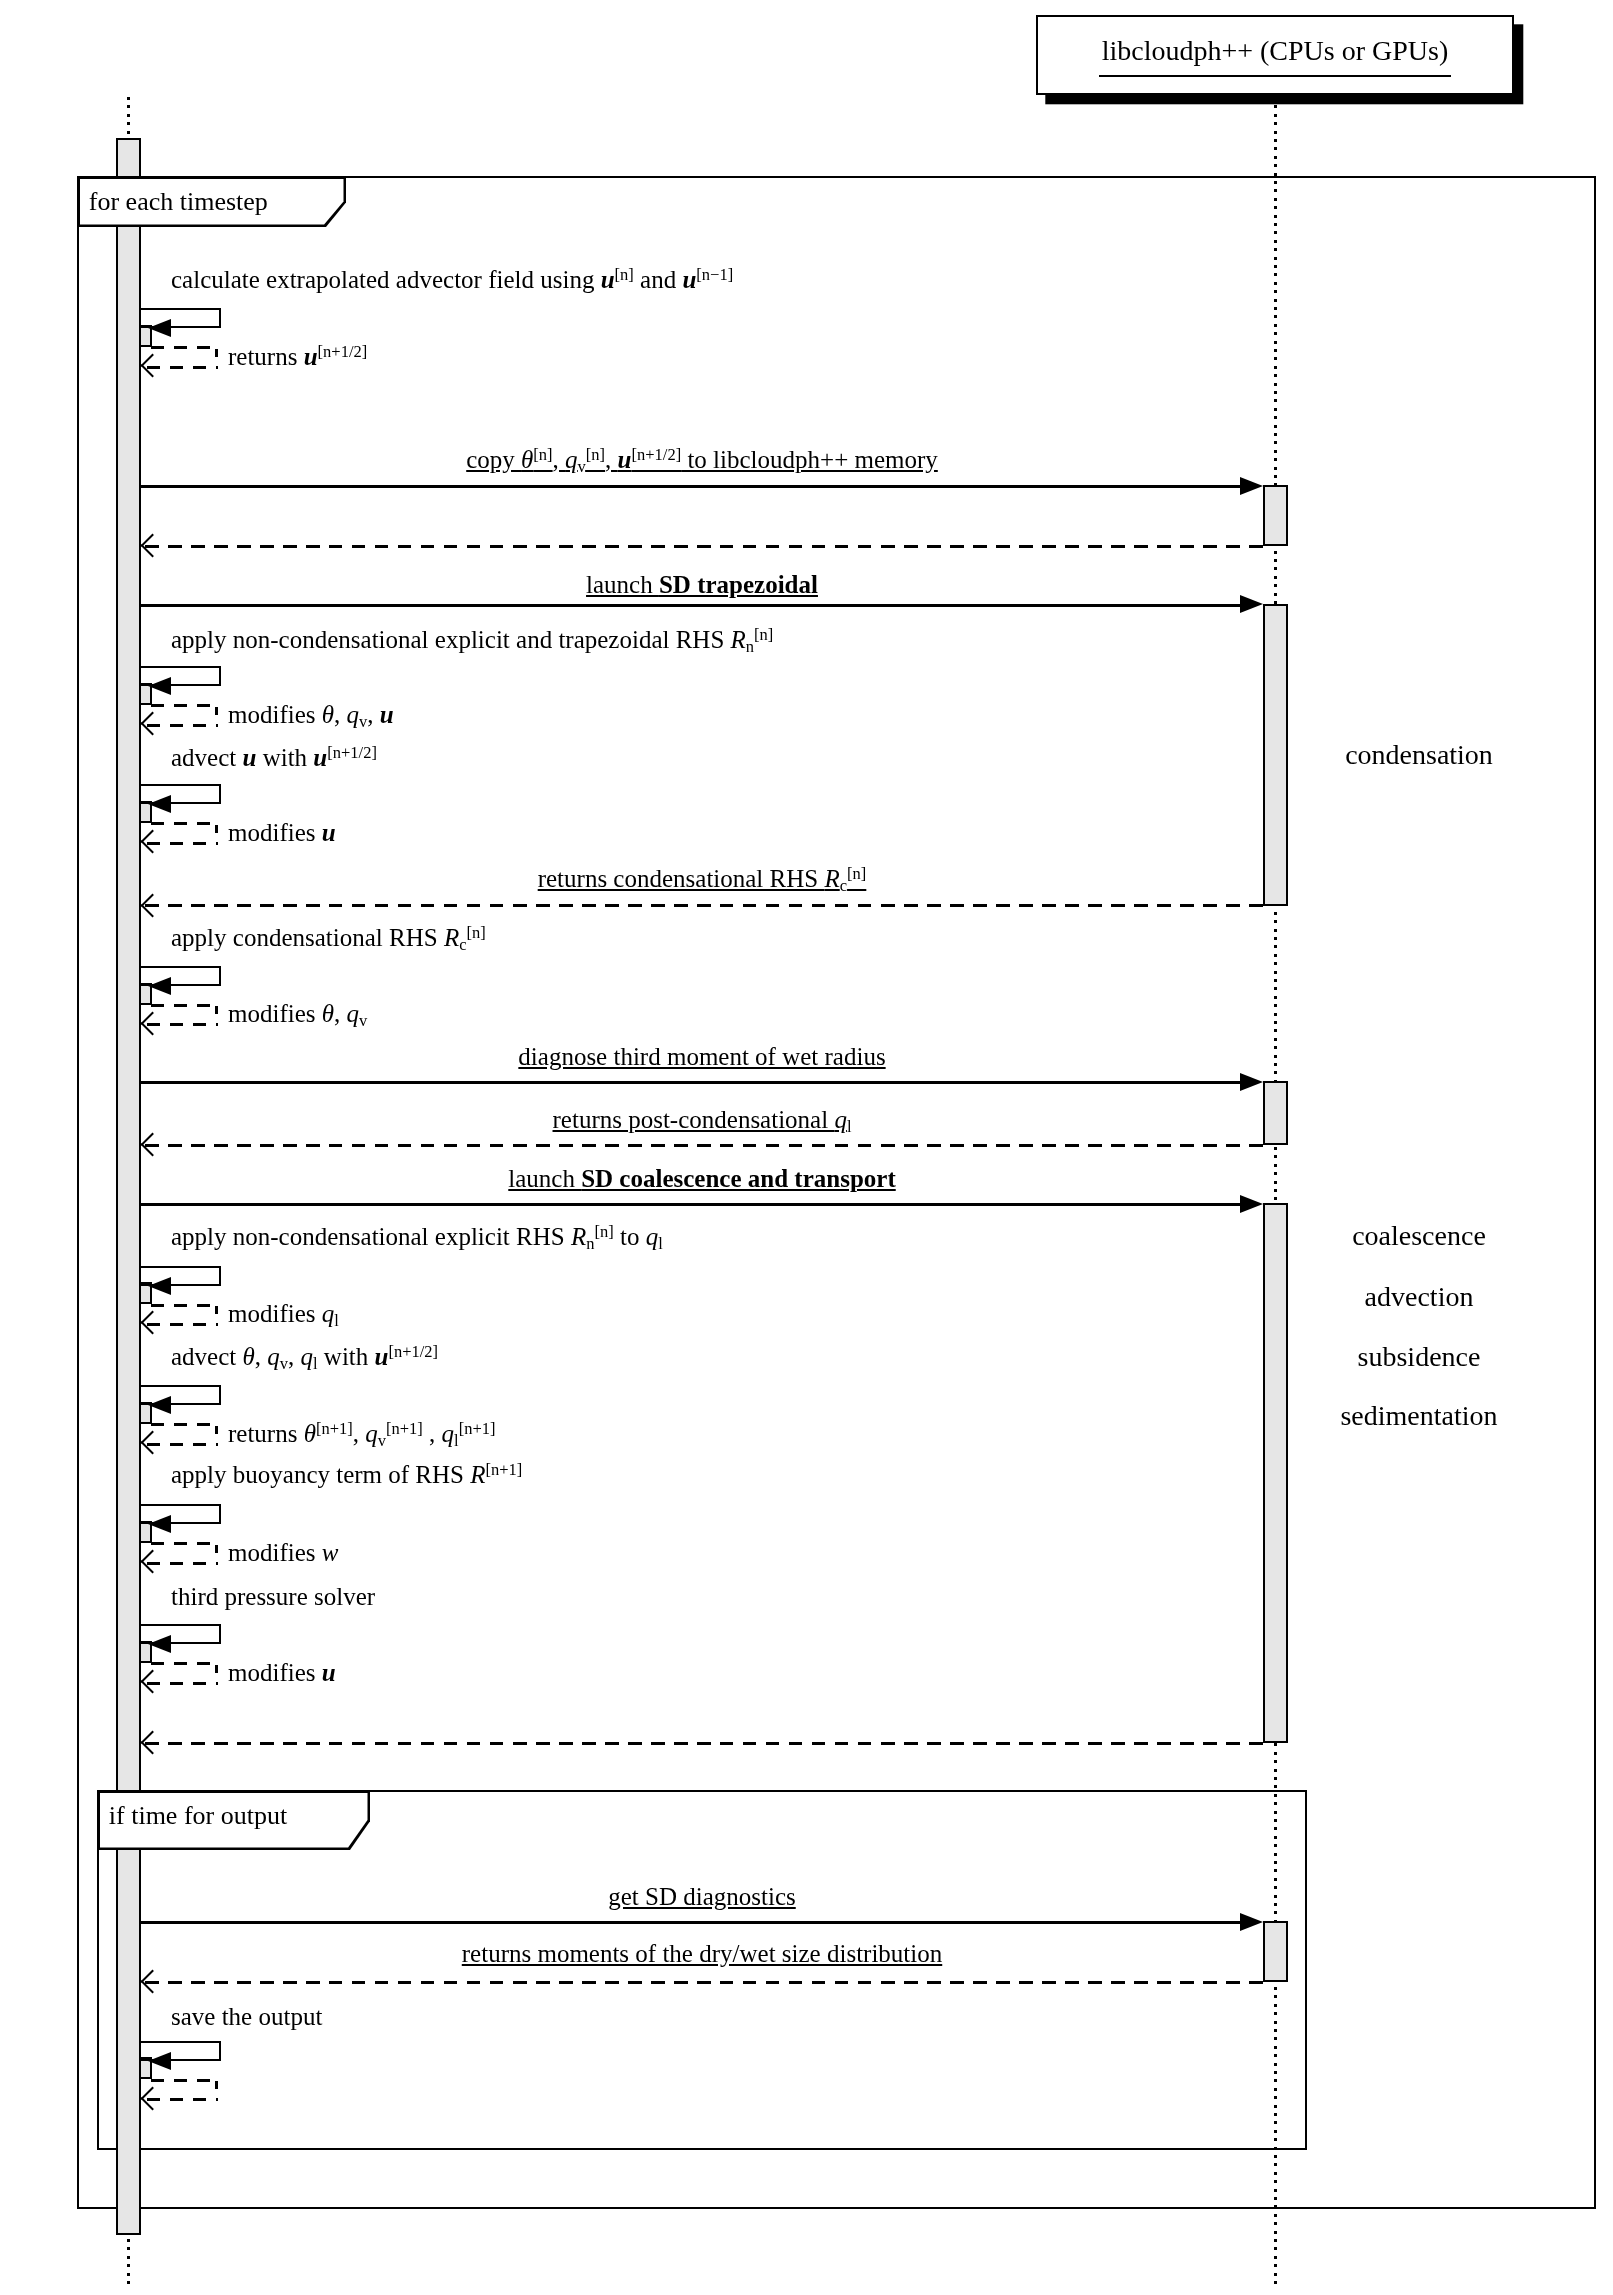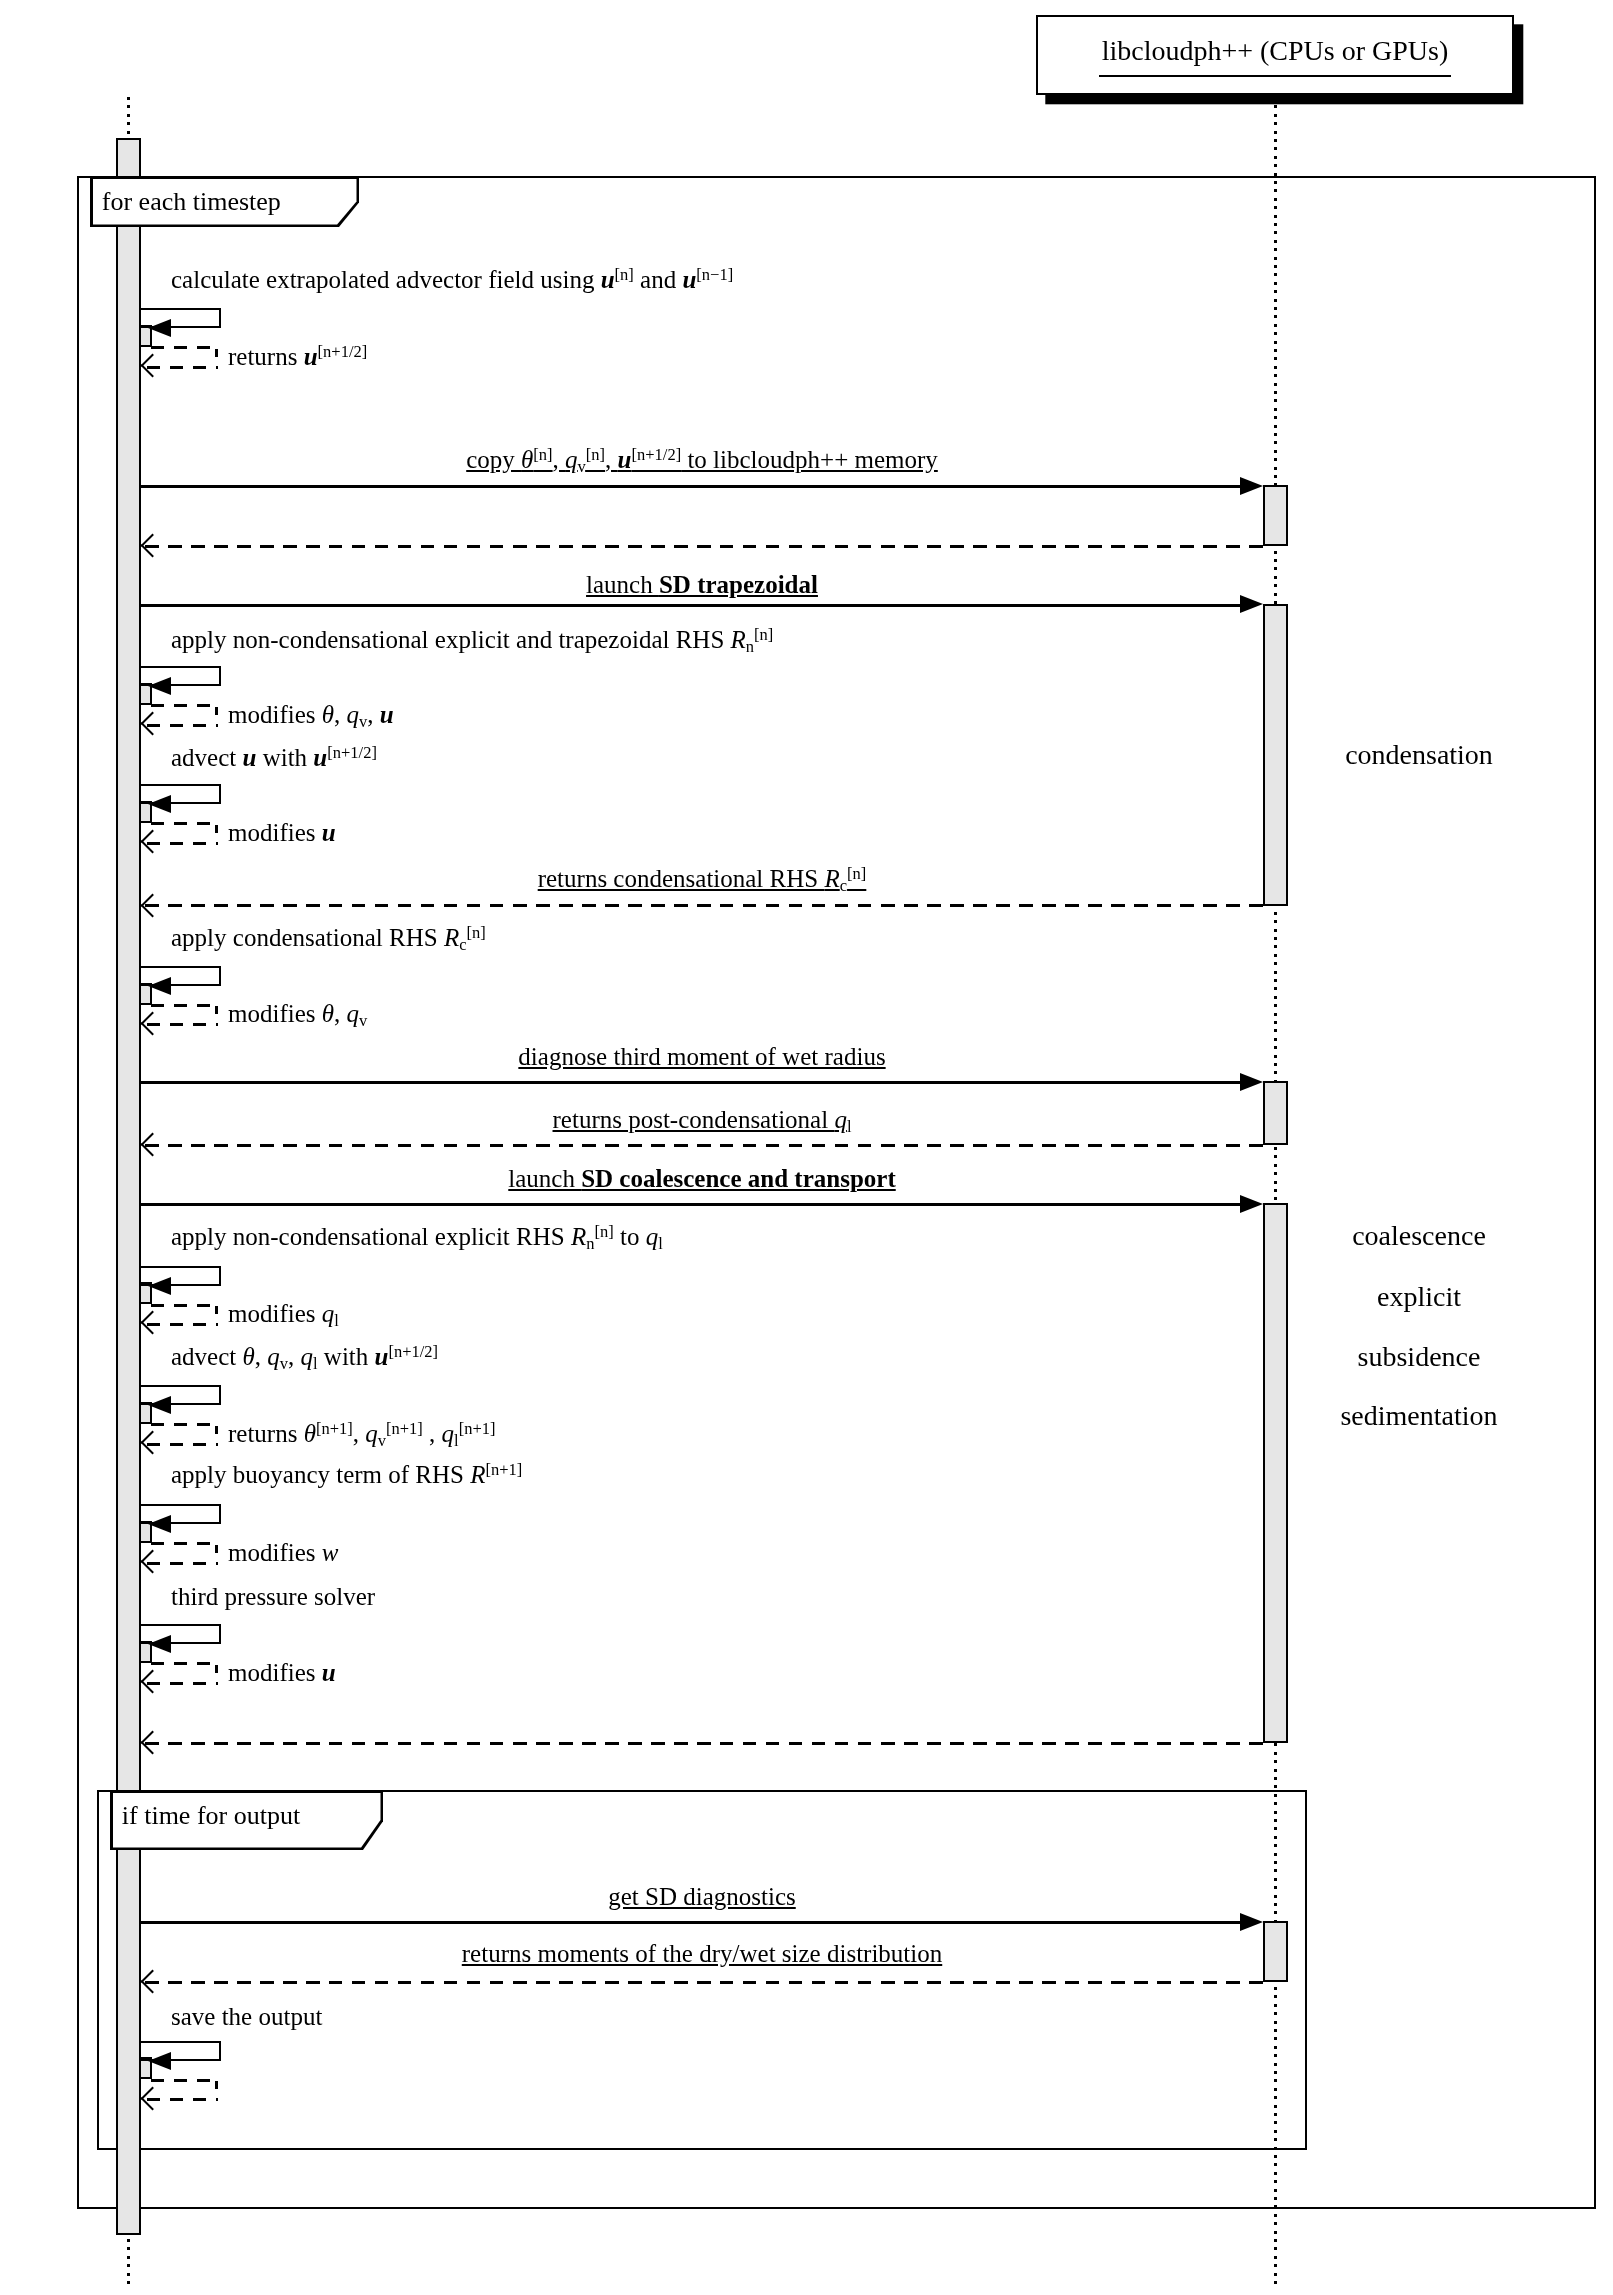--- a/index.html
+++ b/index.html
@@ -8,21 +8,21 @@
     position:relative; width:1613px; height:2295px; background:#ffffff;
     font-family:"Liberation Serif","DejaVu Serif",serif; color:#000;
   }
   
   .lifeline { position:absolute; width:2.5px; z-index:1;
     background:repeating-linear-gradient(to bottom,#000 0 3px,transparent 3px 8.4px); }
   
   .frame { position:absolute; border:2.5px solid #000; background:transparent; z-index:2; }
   
   .pent { position:absolute; background:#000; z-index:6;
-    clip-path:polygon(0 0,100% 0,100% 52%,calc(100% - 20px) 100%,0 100%);margin-left:13px; }
+    clip-path:polygon(0 0,100% 0,100% 52%,calc(100% - 20px) 100%,0 100%); }
   .pent .in { position:absolute; inset:2.5px; background:#fff;
     clip-path:polygon(0 0,100% 0,100% 50%,calc(100% - 19.4px) 100%,0 100%);
     font-size:26px; padding:8.4px 0 0 9.3px; white-space:nowrap; }
   
   .bar { position:absolute; width:24.5px; background:#e6e6e6; border:2.1px solid #000; z-index:3; }
   .bar.small { width:12.7px; z-index:4; }
   
   .solid { position:absolute; height:2.5px; background:#000; z-index:5; }
   .dash  { position:absolute; height:2.5px; z-index:5;
     background:repeating-linear-gradient(to right,#000 0 13.5px,transparent 13.5px 23px); }
@@ -129,21 +129,21 @@
   <div class="solid" style="left:140px;top:1081px;width:1100px"></div>
   <div class="tri-r" style="left:1240px;top:1073px"></div>
   <div class="m center" style="left:702px;top:1106px">returns post-condensational <i>q</i><sub>l</sub></div>
   <div class="dash" style="left:145px;top:1144px;width:1118px"></div>
   <div class="chev" style="left:144px;top:1136px"></div>
 
   <div class="m center" style="left:702px;top:1165px">launch <b>SD coalescence and transport</b></div>
   <div class="solid" style="left:140px;top:1203px;width:1100px"></div>
   <div class="tri-r" style="left:1240px;top:1195px"></div>
   <div class="side" style="left:1419px;top:1221px">coalescence</div>
-  <div class="side" style="left:1419px;top:1282px">explicit</div>
+  <div class="side" style="left:1419px;top:1282px">advection</div>
   <div class="side" style="left:1419px;top:1342px">subsidence</div>
   <div class="side" style="left:1419px;top:1401px">sedimentation</div>
 
   <div class="m" style="left:171px;top:1223px">apply non-condensational explicit RHS <i>R</i><sub>n</sub><sup>[n]</sup> to <i>q</i><sub>l</sub></div>
   <div class="callrect" style="top:1266px">
       <div class="tri-l" style="left:7.6px;top:9.3px"></div>
     </div>
   <div class="bar small" style="left:139px;top:1282px;height:22px"></div>
   <div class="dash" style="left:151px;top:1304px;width:67px"></div>
   <div class="tick" style="left:215px;top:1306px;height:8.4px"></div>

